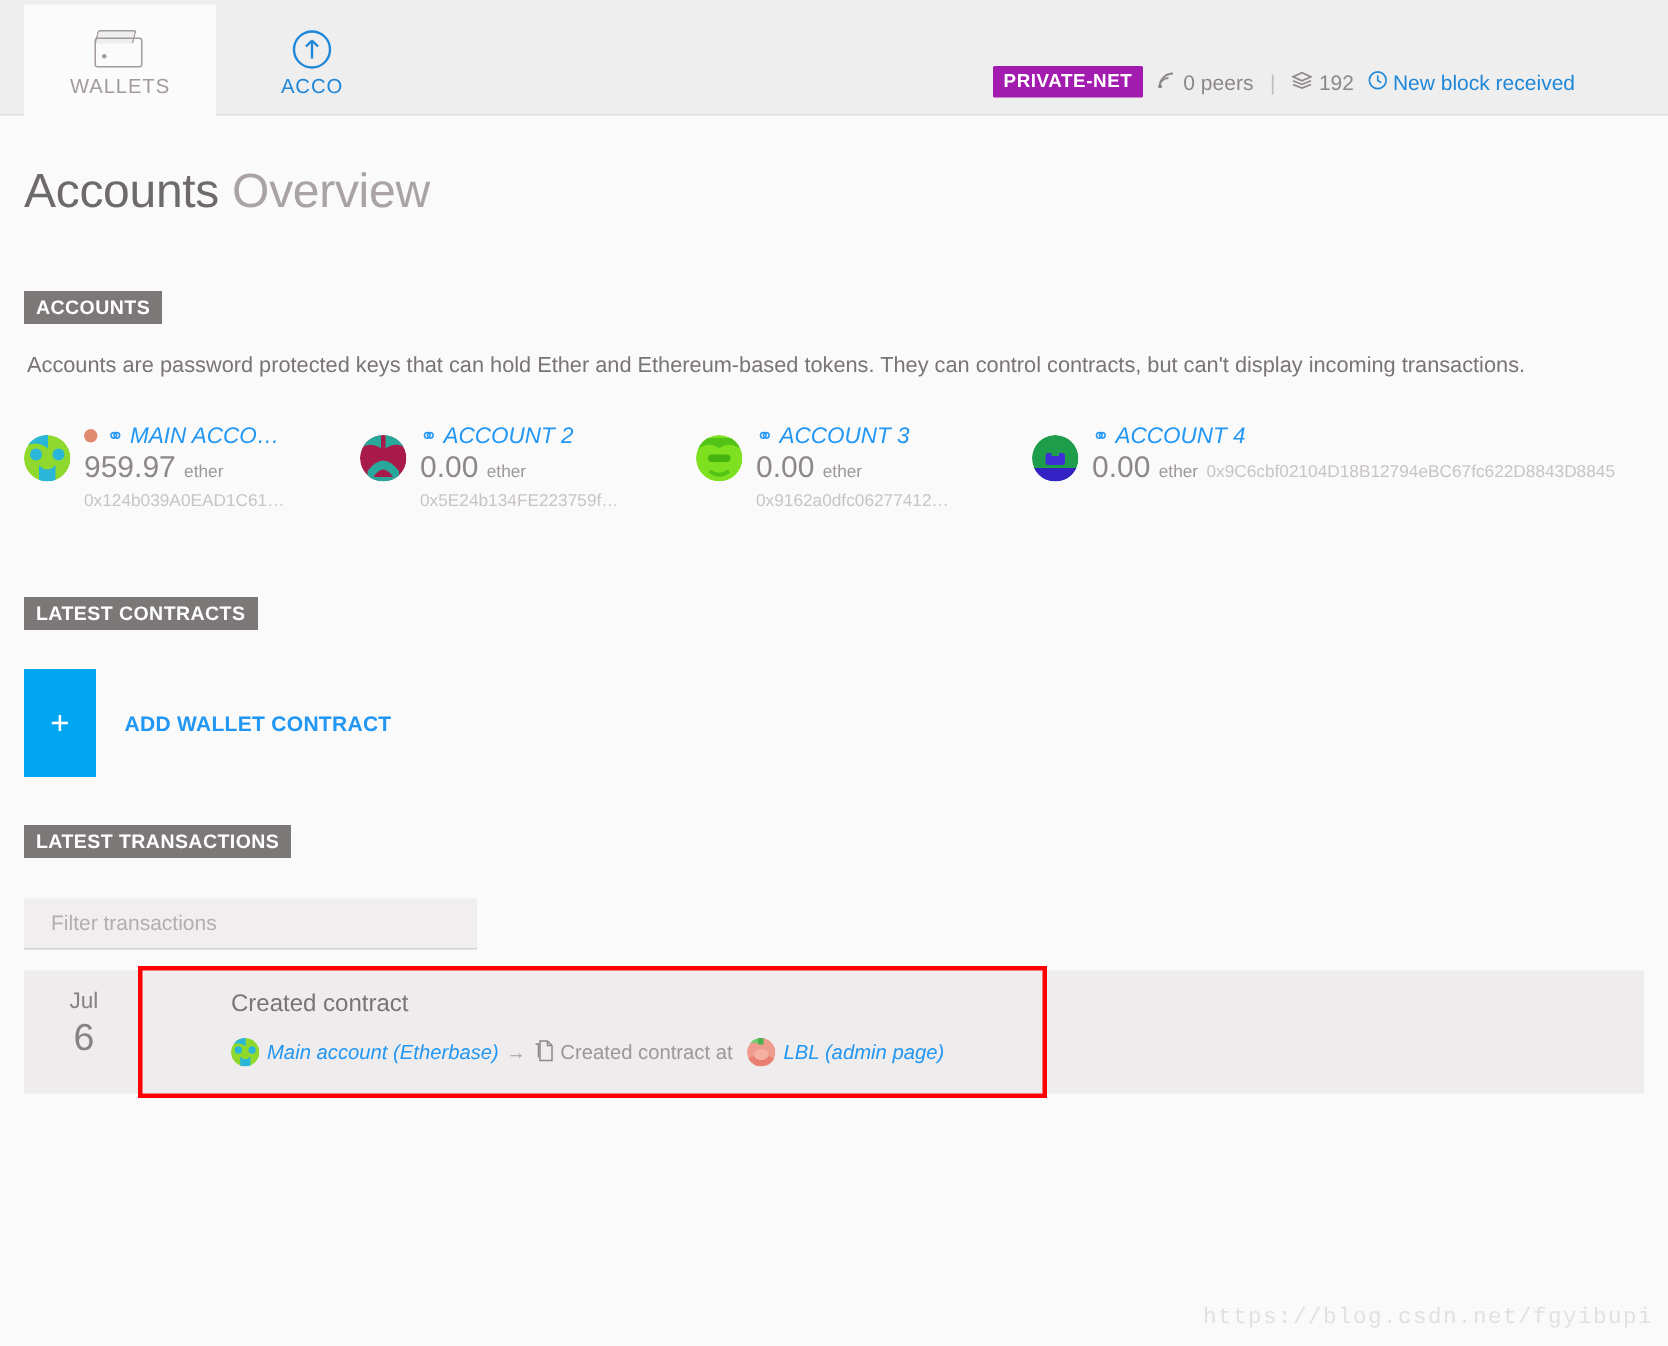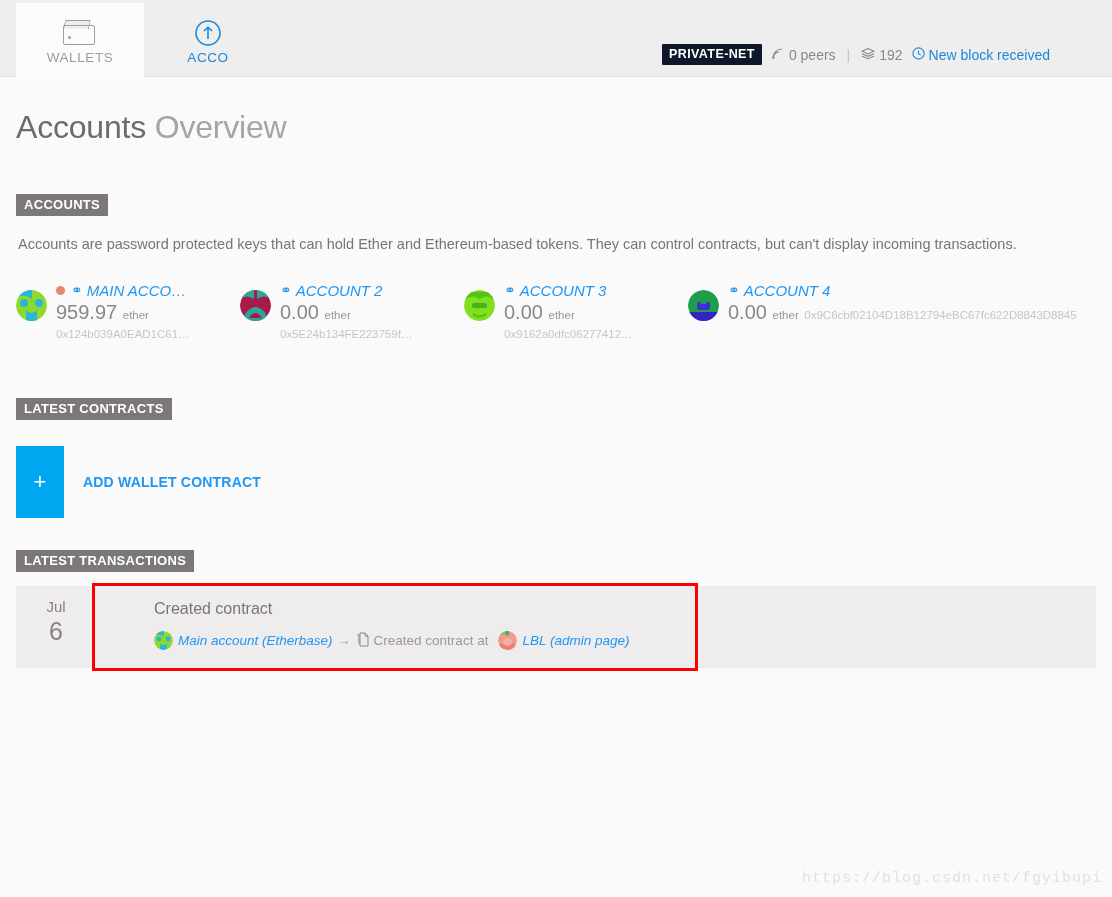--- a/index.html
+++ b/index.html
@@ -66,21 +66,21 @@
     position: absolute;
     right: 62px;
     top: 44px;
     display: flex;
     align-items: center;
     gap: 9px;
     font-size: 14px;
     color: #8d8787;
   }
   .netbadge {
-    background: #0f172a;
+    background: #a21caf;
     color: #ffffff;
     font-size: 12.5px;
     font-weight: bold;
     letter-spacing: 0.4px;
     padding: 3px 7px 4px 7px;
     border-radius: 1px;
   }
   .status-item { display: flex; align-items: center; gap: 4px; }
   .status-sep { color: #c3bdbd; padding: 0 2px; }
   .status-link { color: #1f87d8; }
@@ -438,20 +438,21 @@
 
   <div class="add-wallet">
     <span class="add-square">+</span>
     <span class="add-label">ADD WALLET CONTRACT</span>
   </div>
 
   <div style="margin-top:32px">
     <span class="section-label">LATEST TRANSACTIONS</span>
   </div>
 
+  <input class="filter-input" type="text" placeholder="Filter transactions" style="">
 
   <div class="tx-row">
     <div class="tx-date">
       <span class="m">Jul</span>
       <span class="d">6</span>
     </div>
     <div class="tx-body">
       <div class="tx-highlight"></div>
       <div class="tx-title">Created contract</div>
       <div class="tx-detail">

